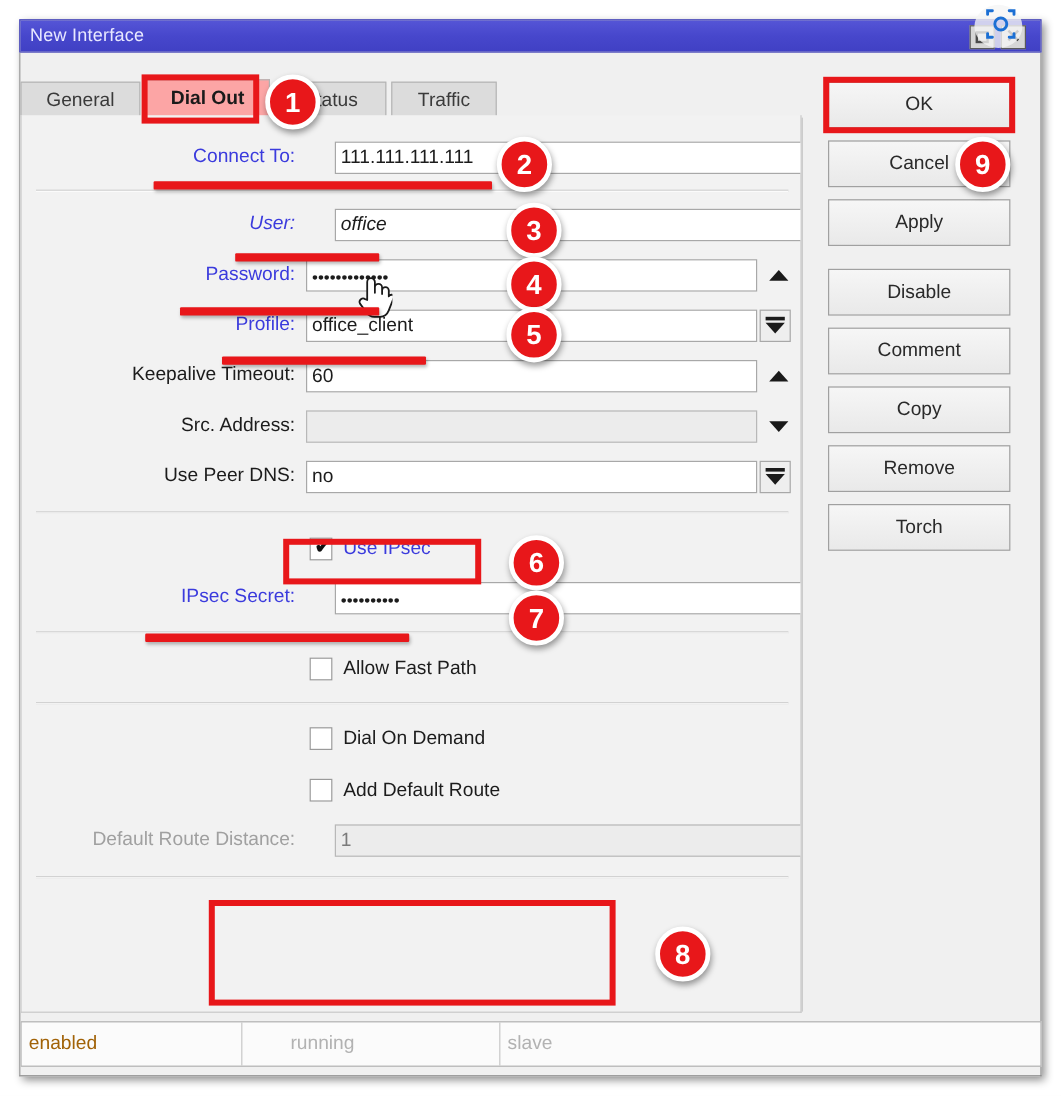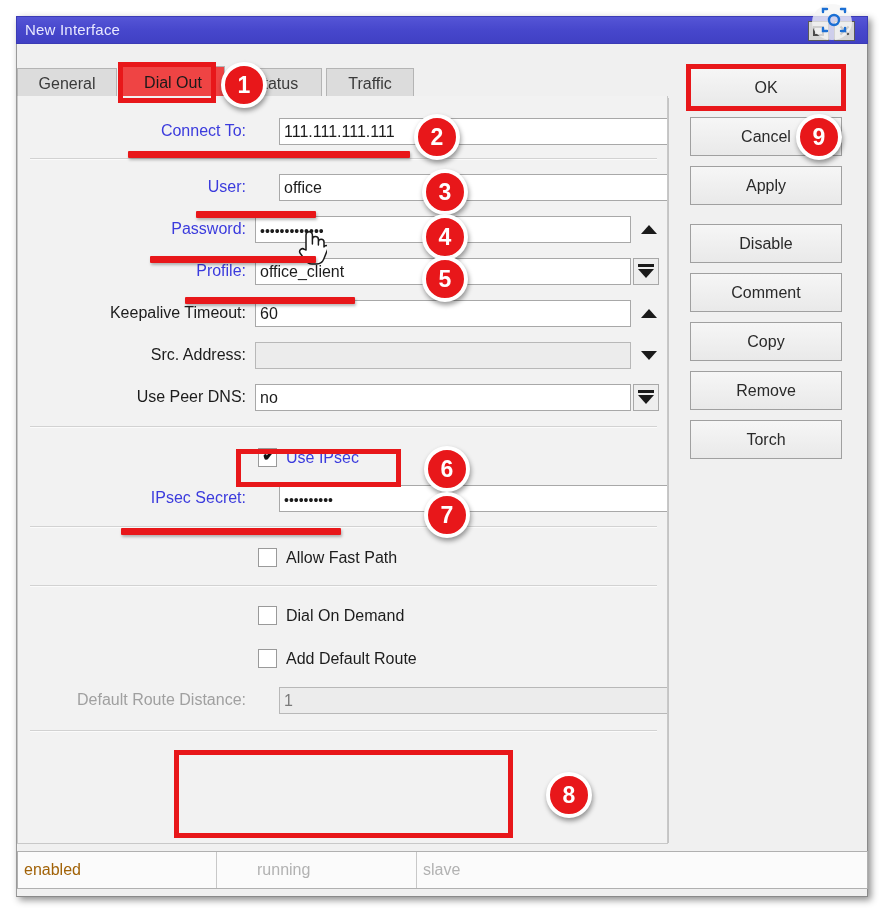--- a/index.html
+++ b/index.html
@@ -109,26 +109,27 @@
     border: 1px solid #b4b4b4;
     box-sizing: border-box;
     font-size: 16px;
     color: #3a3a3a;
     line-height: 29px;
     text-align: center;
     padding: 0 9px;
     white-space: nowrap;
   }
   .tab.active {
-    background: #ef4444;
+    background: #fca5a5;
     border-bottom-color: #f2f2f2;
     color: #1a1a1a;
     top: 4px;
     height: 33px;
     line-height: 31px;
+    font-weight: bold;
   }
 
   
   .form-panel {
     position: absolute;
     left: 17px; top: 96px;
     width: 651px; height: 748px;
     background: #f2f2f2;
     border: 1px solid #c8c8c8;
     border-top: none;
@@ -363,21 +364,21 @@
 
   <div class="form-panel">
 
     <div class="row" style="top:19px;">
       <div class="lbl">Connect To:</div>
       <div class="field wide">111.111.111.111</div>
     </div>
 
     <div class="sep" style="top:62px;"></div>
 
-    <div class="row" style="top:75px;">
+    <div class="row" style="top:75px;font-style:italic;">
       <div class="lbl">User:</div>
       <div class="field wide">office</div>
     </div>
 
     <div class="row" style="top:117px;">
       <div class="lbl">Password:</div>
       <div class="field narrow pw">•••••••••••••</div>
       <div class="arrow-btn" style="left:618px;">
         <div class="tri-up"></div>
       </div>
@@ -467,21 +468,21 @@
     <div class="dlgbtn" style="top:98px;">Apply</div>
     <div class="dlgbtn" style="top:156px;">Disable</div>
     <div class="dlgbtn" style="top:205px;">Comment</div>
     <div class="dlgbtn" style="top:254px;">Copy</div>
     <div class="dlgbtn" style="top:303px;">Remove</div>
     <div class="dlgbtn" style="top:352px;">Torch</div>
   </div>
 
   <div class="statusbar">
     <div class="st-cell" style="left:0px;   width:178px;">enabled</div>
-    <div class="st-cell dim div" style="left:198px; width:160px;padding-left:40px;">running</div>
+    <div class="st-cell dim div" style="left:183px; width:160px;padding-left:40px;">running</div>
     <div class="st-cell dim div" style="left:398px; width:180px;">slave</div>
   </div>
 
   <div class="hand-cursor">
     <svg width="30" height="40" viewBox="0 0 30 40">
       <path d="M9 22 L9 7 a3.2 3.2 0 0 1 6.4 0 L15.4 16 L15.4 11.5 a3 3 0 0 1 6 0 L21.4 17
                L21.4 14 a2.8 2.8 0 0 1 5.6 0 L27 19 a2.6 2.6 0 0 1 4.6 0
                L26.8 31 a8 8 0 0 1 -7 5 L15 36 a8 8 0 0 1 -6.4 -3.4 L3 25 a2.9 2.9 0 0 1 4.4 -3.6 Z" fill="#ffffff" stroke="#1a1a1a" stroke-width="1.5" stroke-linejoin="round"></path>
     </svg>
   </div>

